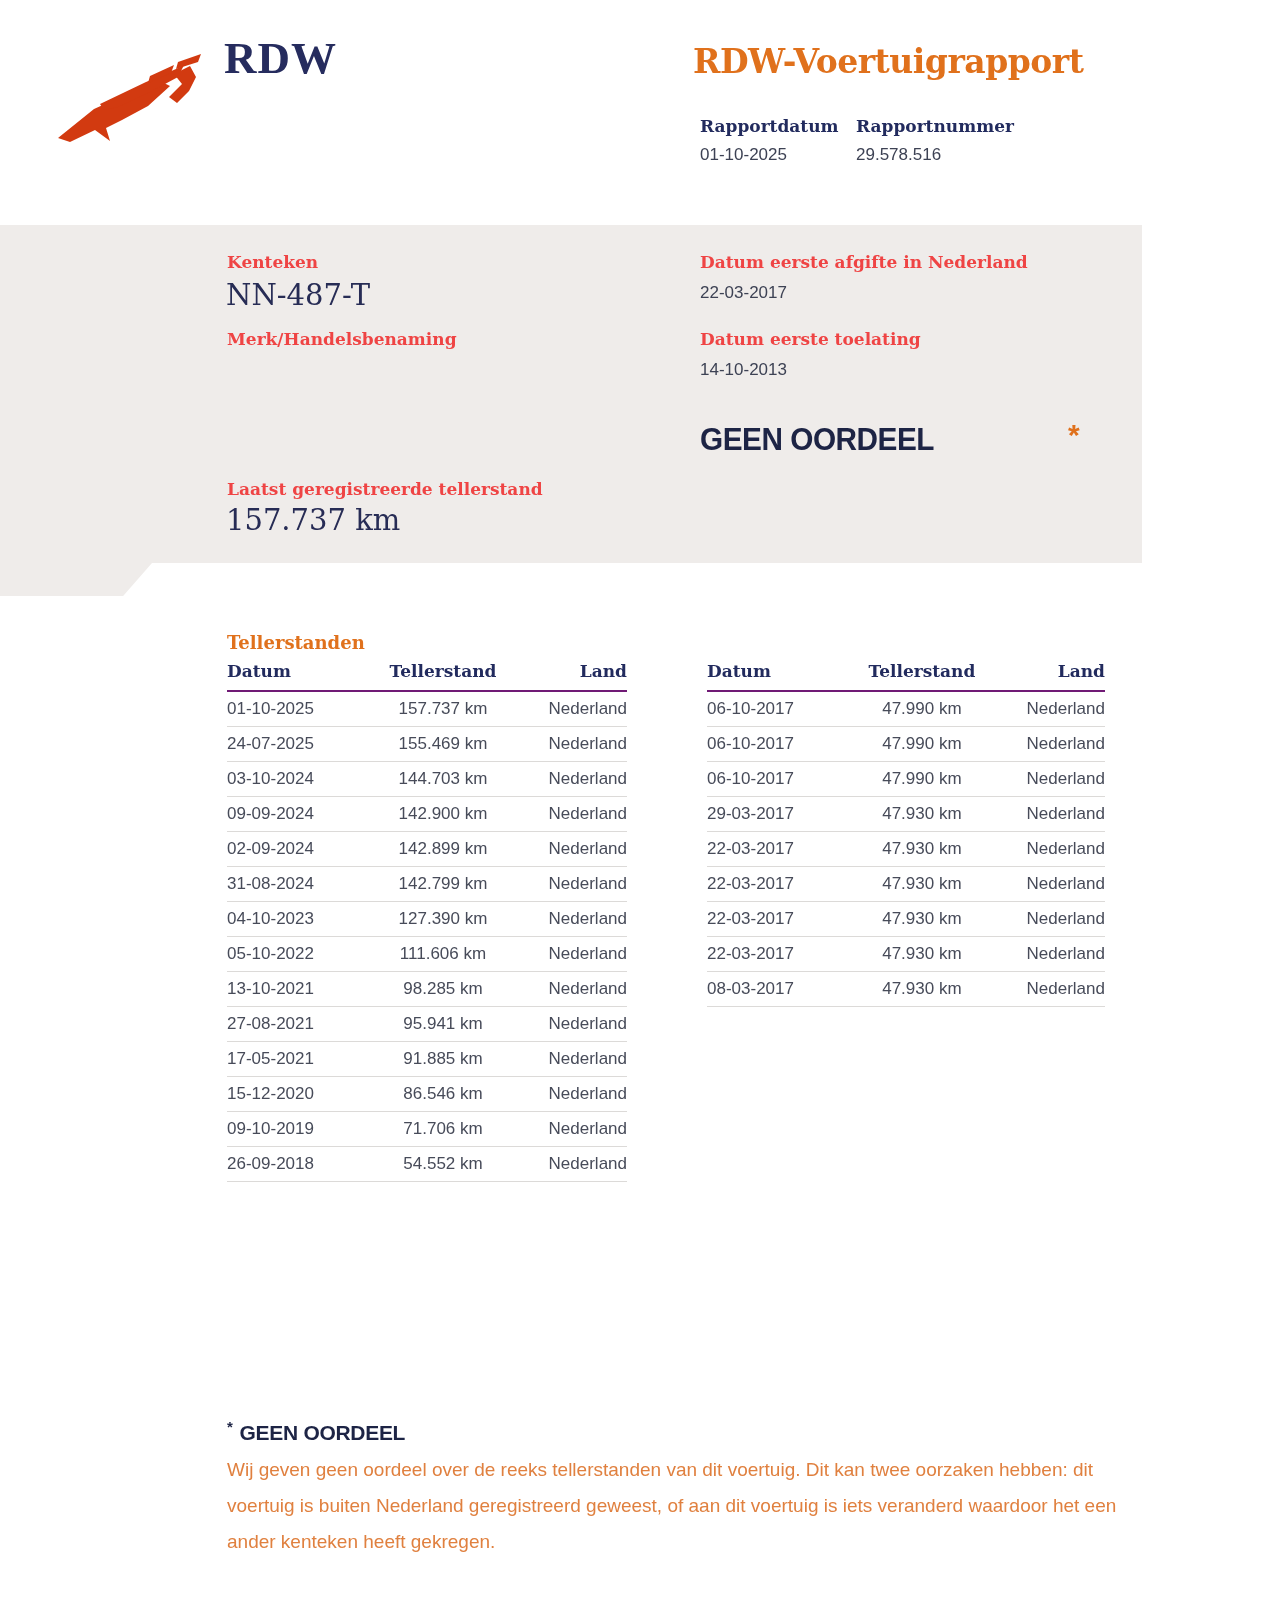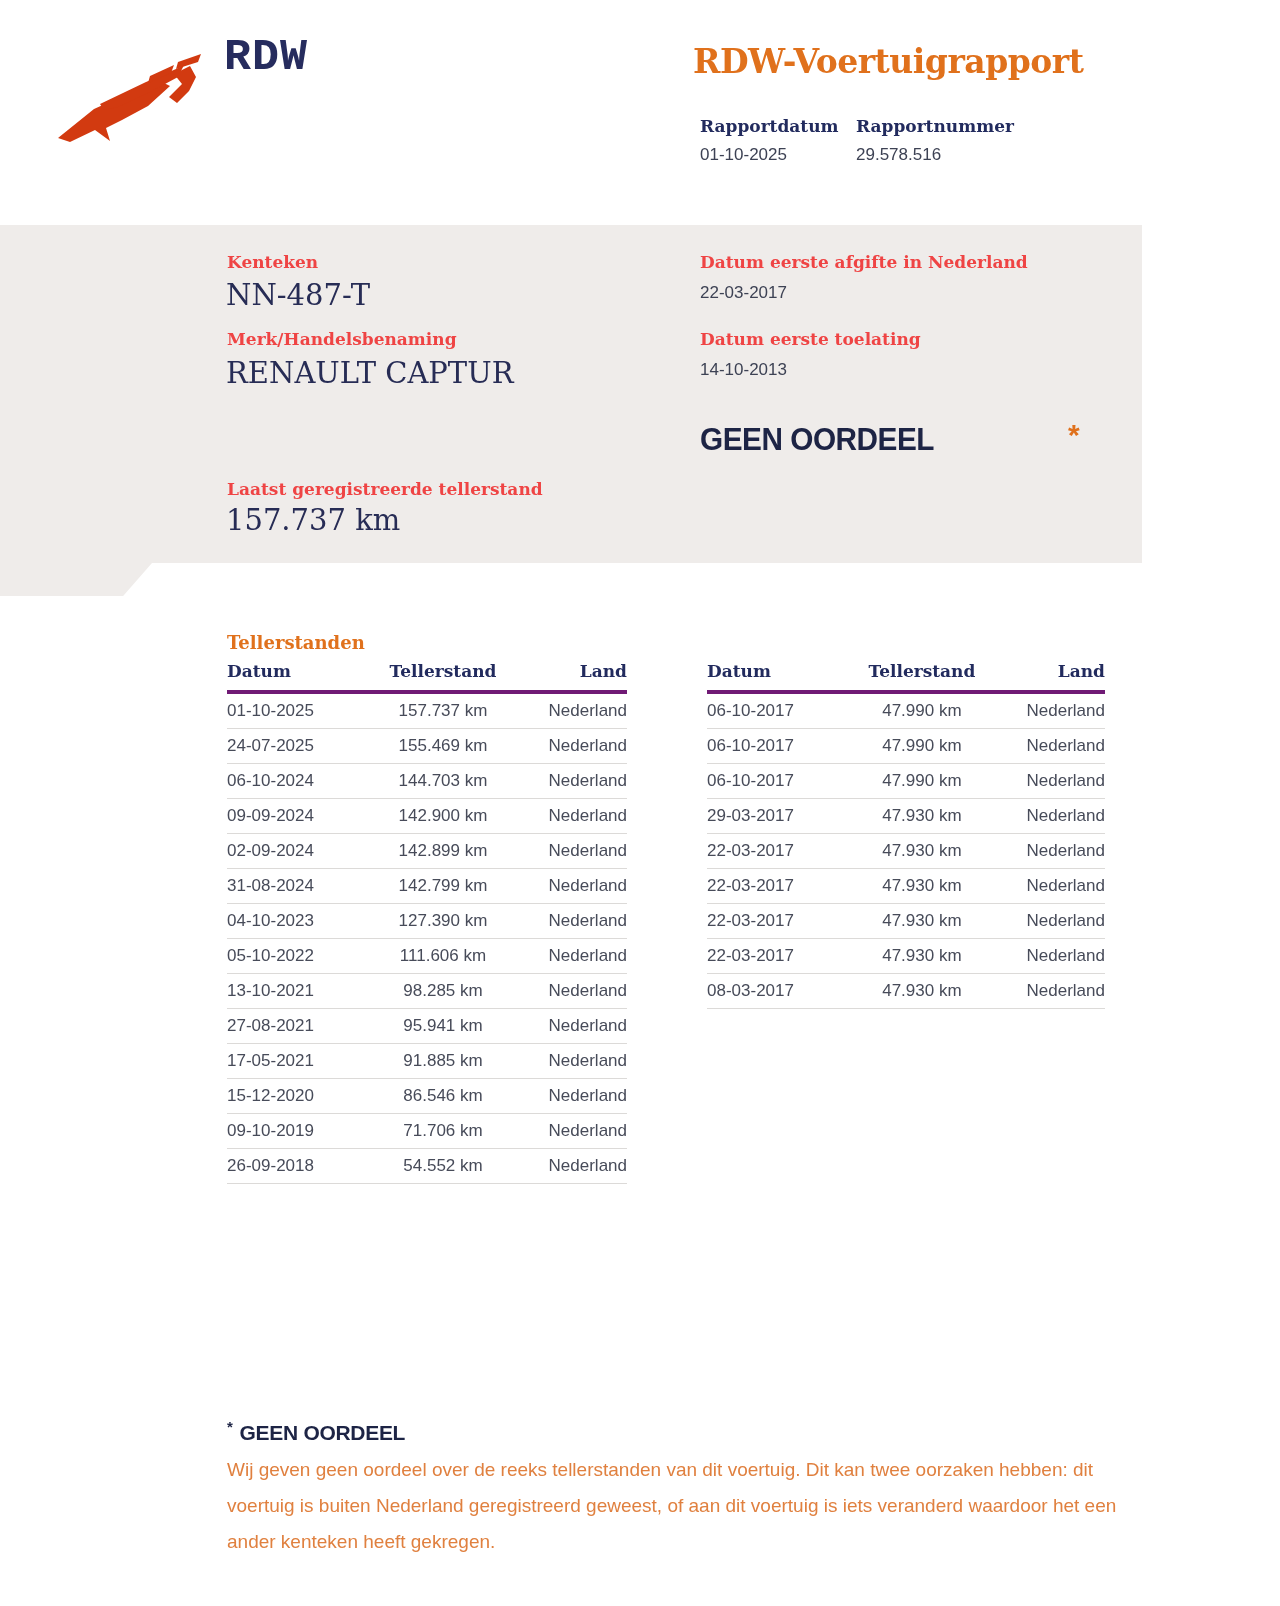--- a/index.html
+++ b/index.html
@@ -6,21 +6,21 @@
   html,body { background:#ffffff; }
   .page {
     position:relative; width:1280px; height:1606px; background:#ffffff;
     font-family:"Liberation Sans", sans-serif; overflow:hidden;
   }
 
   
   .logo-mark { position:absolute; left:50px; top:52px; width:160px; height:96px; }
   .logo-text {
     position:absolute; left:224px; top:32px;
-    font-family:Liberation Mono, monospace; font-weight:bold; font-size:45px;
+    font-family:Liberation Serif, serif; font-weight:bold; font-size:45px;
     color:#262c5e; letter-spacing:1px;
   }
   .report-title {
     position:absolute; left:693px; top:42px;
     font-family:"DejaVu Serif", serif; font-weight:bold; font-size:33px;
     color:#e0711c; letter-spacing:-0.5px;
   }
   .meta { position:absolute; left:700px; top:116px; display:flex; }
   .meta-col-1 { width:156px; }
   .meta-label {
@@ -57,21 +57,21 @@
 
   
   .section-title {
     position:absolute; left:227px; top:632px;
     font-family:"DejaVu Serif", serif; font-weight:bold; font-size:18px;
     color:#e0711c;
   }
   .table { position:absolute; top:661px; width:400px; }
   .table-left  { left:227px; }
   .table-right { left:707px; width:398px; }
-  .thead { display:flex; border-bottom:4px solid #701a75; padding-bottom:9px; }
+  .thead { display:flex; border-bottom:2px solid #701a75; padding-bottom:9px; }
   .th {
     font-family:"DejaVu Serif", serif; font-weight:bold; font-size:17px; color:#222b5e;
   }
   .trow {
     display:flex; align-items:center; height:35px;
     border-bottom:1px solid #dcdad8; font-size:17px; color:#474b59;
   }
   .c1 { width:40%; text-align:left; }
   .c2 { width:28%; text-align:center; }
   .c3 { width:32%; text-align:right; }
@@ -118,21 +118,20 @@
     </div>
   </div>
 
   <section class="panel"></section>
   <div class="panel-tab"></div>
 
   <div class="fld-label" style="left:227px; top:252px;">Kenteken</div>
   <div class="fld-big" style="left:226px; top:278px;">NN-487-T</div>
 
   <div class="fld-label" style="left:227px; top:329px;">Merk/Handelsbenaming</div>
-  <div class="fld-big" style="left:226px; top:356px;">RENAULT CAPTUR</div>
 
   <div class="fld-label" style="left:700px; top:252px;">Datum eerste afgifte in Nederland</div>
   <div class="fld-sans" style="left:700px; top:283px;">22-03-2017</div>
 
   <div class="fld-label" style="left:700px; top:329px;">Datum eerste toelating</div>
   <div class="fld-sans" style="left:700px; top:360px;">14-10-2013</div>
 
   <div class="verdict">GEEN OORDEEL</div>
   <div class="verdict-ast">*</div>
 
@@ -152,21 +151,21 @@
           <div class="c1">01-10-2025</div>
           <div class="c2">157.737 km</div>
           <div class="c3">Nederland</div>
         </div>
         <div class="trow">
           <div class="c1">24-07-2025</div>
           <div class="c2">155.469 km</div>
           <div class="c3">Nederland</div>
         </div>
         <div class="trow">
-          <div class="c1">06-10-2024</div>
+          <div class="c1">03-10-2024</div>
           <div class="c2">144.703 km</div>
           <div class="c3">Nederland</div>
         </div>
         <div class="trow">
           <div class="c1">09-09-2024</div>
           <div class="c2">142.900 km</div>
           <div class="c3">Nederland</div>
         </div>
         <div class="trow">
           <div class="c1">02-09-2024</div>

